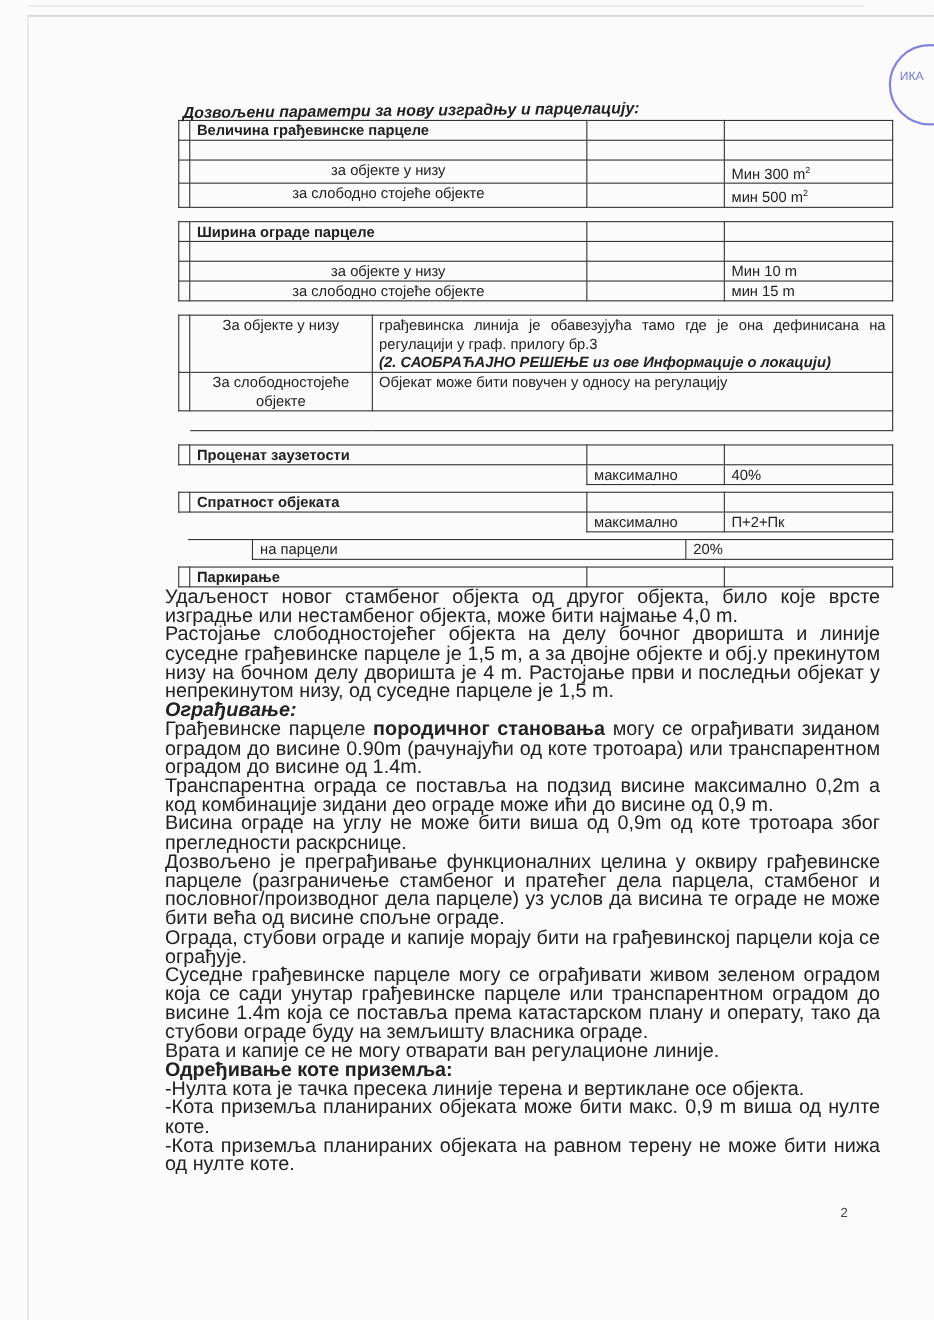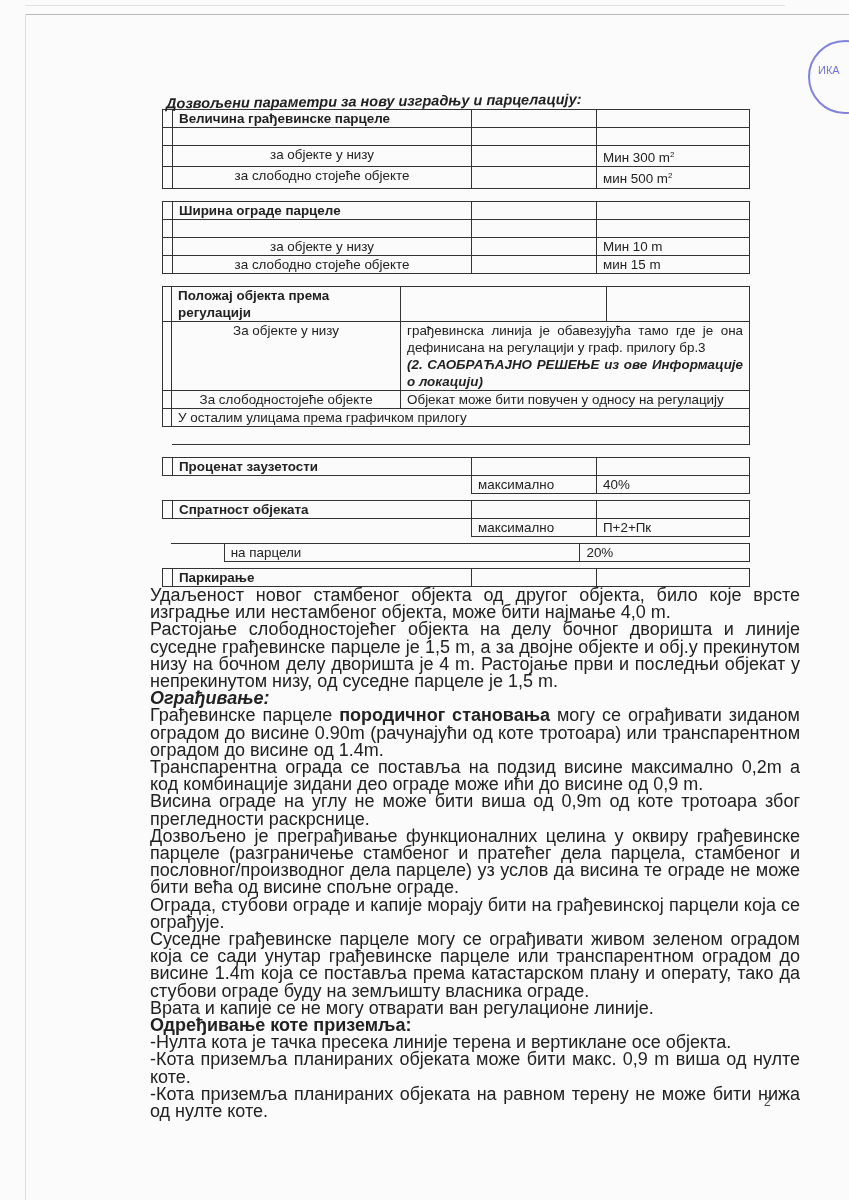--- a/index.html
+++ b/index.html
@@ -8,21 +8,21 @@
     font-family: "Liberation Sans", sans-serif; color: #222; font-size: 13.4px;
   }
   .page-edge-top { position: absolute; left: 25px; top: 14px; width: 824px; height: 1px; background: #bbb; }
   .page-edge-left { position: absolute; left: 25px; top: 14px; width: 1px; height: 1186px; background: #ddd; }
   .page-edge-top2 { position: absolute; left: 25px; top: 5px; width: 760px; height: 1px; background: #e2e2e2; }
   .stamp { position: absolute; left: 808px; top: 40px; width: 70px; height: 70px; border-radius: 50%;
     border: 2px solid #5a5ad0; opacity: .75; }
   .stamp span { position: absolute; color: #4848c8; font-size: 11px; font-weight: normal; }
   .content { position: absolute; left: 148px; top: 92px; width: 660px; }
   .heading { font-style: italic; font-weight: bold; font-size: 14.5px; margin-left: 18px; transform: rotate(-0.6deg); }
-  table { border-collapse: collapse; width: 588px; margin-left: 14px; }
+  table { border-collapse: collapse; width: 650px; margin-left: 14px; }
   td { border: 1px solid #333; padding: 0 6px; height: 17px; vertical-align: top; line-height: 17px; }
   td.num { width: 9px; padding: 0; }
   td.bold { font-weight: bold; }
   td.r { text-align: center; }
   .t1 { margin-top: 1px; }
   .gap { height: 12px; }
   .para { margin-left: 0; line-height: 17.2px; text-align: justify; font-size: 18px; }
   .para p { margin: 0; }
   .sub { font-weight: bold; font-style: italic; margin-top: 14px; }
   .bold { font-weight: bold; }
@@ -97,42 +97,32 @@
           <td class="r">за слободно стојеће објекте</td>
           <td></td>
           <td>мин 15 m</td>
         </tr>
   </tbody>
     </table>
   <div class="gap"></div>
 
   <table>
     <tbody>
-        <tr>
-          <td class="num"></td>
-          <td class="bold" style="width:228px">Положај објекта према регулацији</td>
-          <td style="width:208px"></td>
-          <td style="width:140px"></td>
-        </tr>
     <tr>
           <td class="num"></td>
           <td class="r">За објекте у низу</td>
       <td colspan="2" style="text-align:justify;">
         <span>грађевинска линија је обавезујућа тамо где је она дефинисана на регулацији у граф. прилогу бр.3</span><br>
         <b><i>(2. САОБРАЋАЈНО РЕШЕЊЕ из ове Информације о локацији)</i></b>
       </td>
         </tr>
     <tr>
           <td class="num"></td>
           <td class="r">За слободностојеће објекте</td>
           <td colspan="2">Објекат може бити повучен у односу на регулацију</td>
-        </tr>
-    <tr>
-          <td class="num"></td>
-          <td colspan="3">У осталим улицама према графичком прилогу</td>
         </tr>
     <tr>
           <td class="num" style="border:none"></td>
           <td colspan="3" style="border-top:1px solid #333;border-left:none;"></td>
         </tr>
   </tbody>
     </table>
   <div class="gap"></div>
 
   <table>

